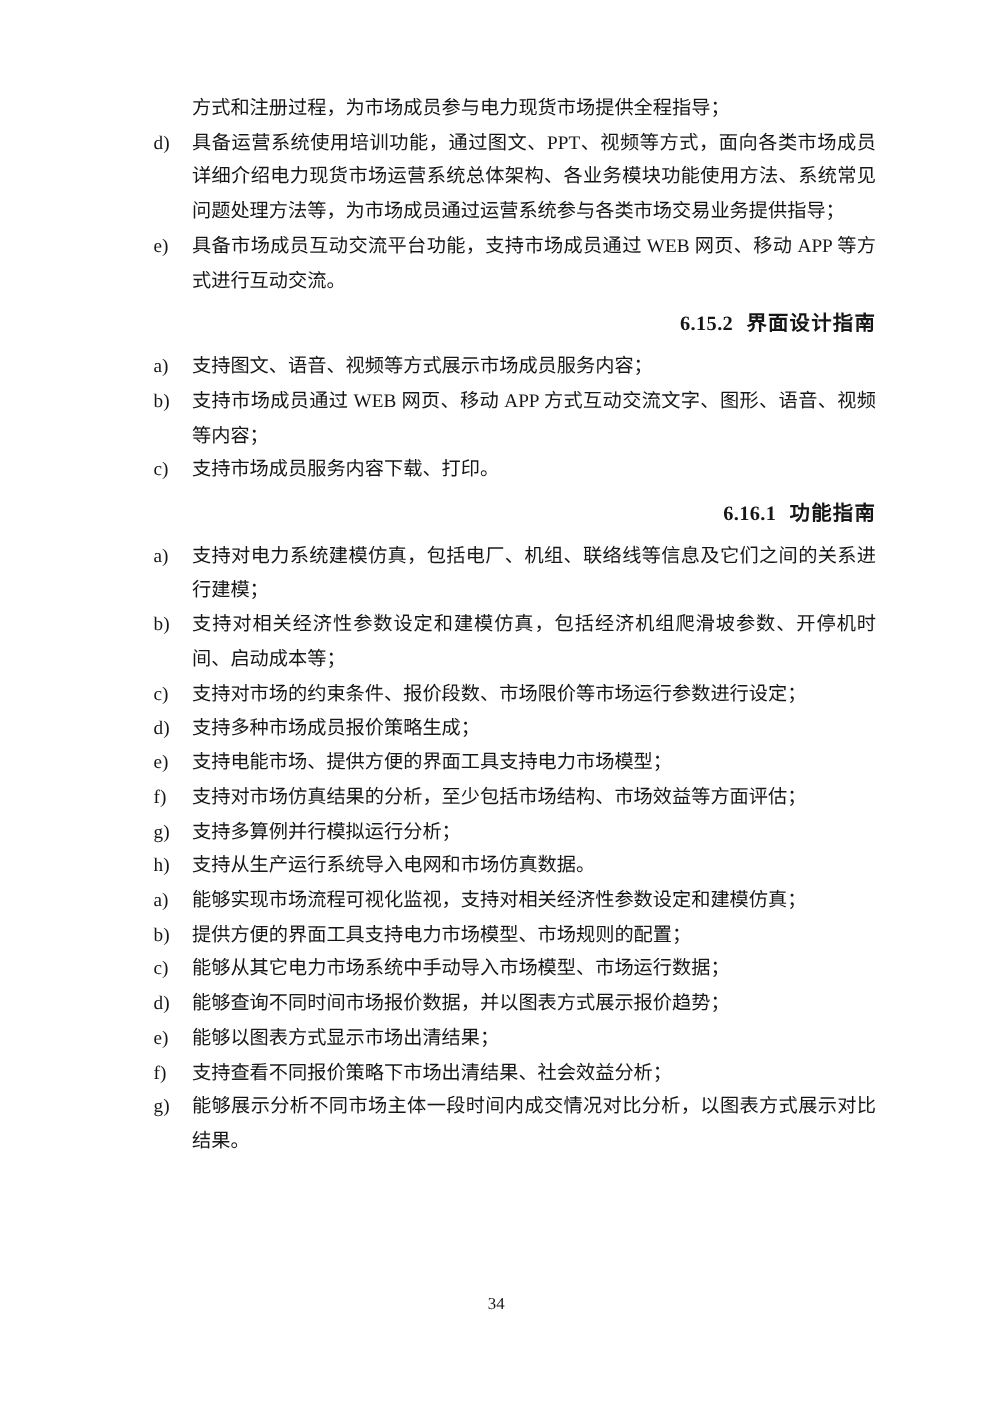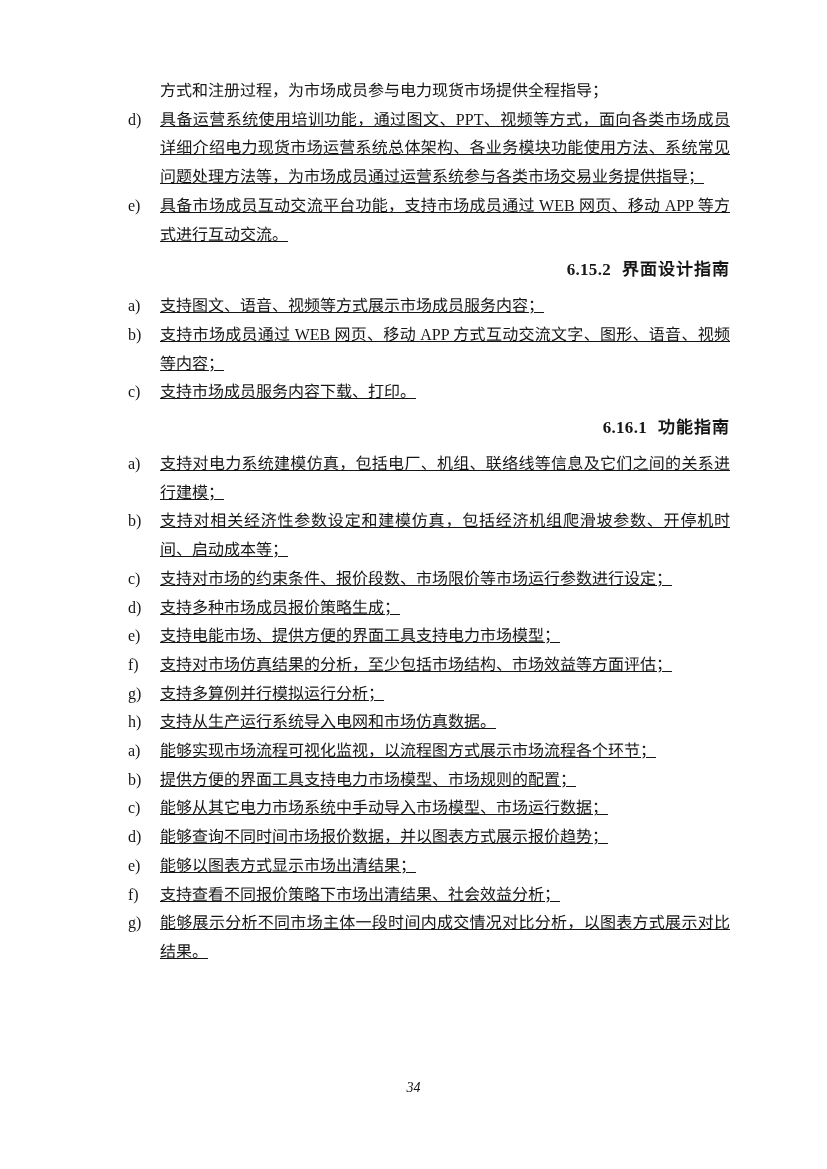--- a/index.html
+++ b/index.html
@@ -14,21 +14,21 @@
     font-family: "Liberation Serif", "DejaVu Serif", serif;
     font-size: 16px;
     line-height: 28.7px;
     color: #161616;
     overflow: hidden;
   }
   .para { margin: 0; text-align: justify; text-justify: inter-ideograph; }
   .cont { margin-left: 64px; }
   .item { display: flex; margin-left: 32px; }
   .item .marker { flex: 0 0 32px; width: 32px; }
-  .item .text  { flex: 1 1 auto; text-align: justify; text-justify: inter-ideograph; text-decoration: underline; }
+  .item .text  { flex: 1 1 auto; text-align: justify; text-justify: inter-ideograph; }
   .heading {
     margin: 6px 0 8px 0;
     line-height: 29px;
     font-weight: bold;
     font-size: 17px;
     text-align: right;
   }
   .heading .num {
     font-family: "Liberation Serif", "DejaVu Serif", serif;
     letter-spacing: 0.3px;
@@ -40,21 +40,20 @@
   }
   .page-number {
     position: absolute;
     left: 0;
     right: 0;
     top: 1078px;
     text-align: center;
     font-size: 14px;
     line-height: 20px;
     color: #161616;
-    font-style: italic;
   }
 </style>
 </head>
 <body>
 
 <div class="page">
 
   <p class="para cont">方式和注册过程，为市场成员参与电力现货市场提供全程指导；</p>
 
   <div class="item">
@@ -117,21 +116,21 @@
     <span class="text">支持多算例并行模拟运行分析；</span>
   </div>
   <div class="item">
     <span class="marker">h)</span>
     <span class="text">支持从生产运行系统导入电网和市场仿真数据。</span>
   </div>
 
 
   <div class="item">
     <span class="marker">a)</span>
-    <span class="text">能够实现市场流程可视化监视，以流程图方式展示市场流程各个环节；</span>
+    <span class="text">能够实现市场流程可视化监视，支持对相关经济性参数设定和建模仿真；</span>
   </div>
   <div class="item">
     <span class="marker">b)</span>
     <span class="text">提供方便的界面工具支持电力市场模型、市场规则的配置；</span>
   </div>
   <div class="item">
     <span class="marker">c)</span>
     <span class="text">能够从其它电力市场系统中手动导入市场模型、市场运行数据；</span>
   </div>
   <div class="item">

